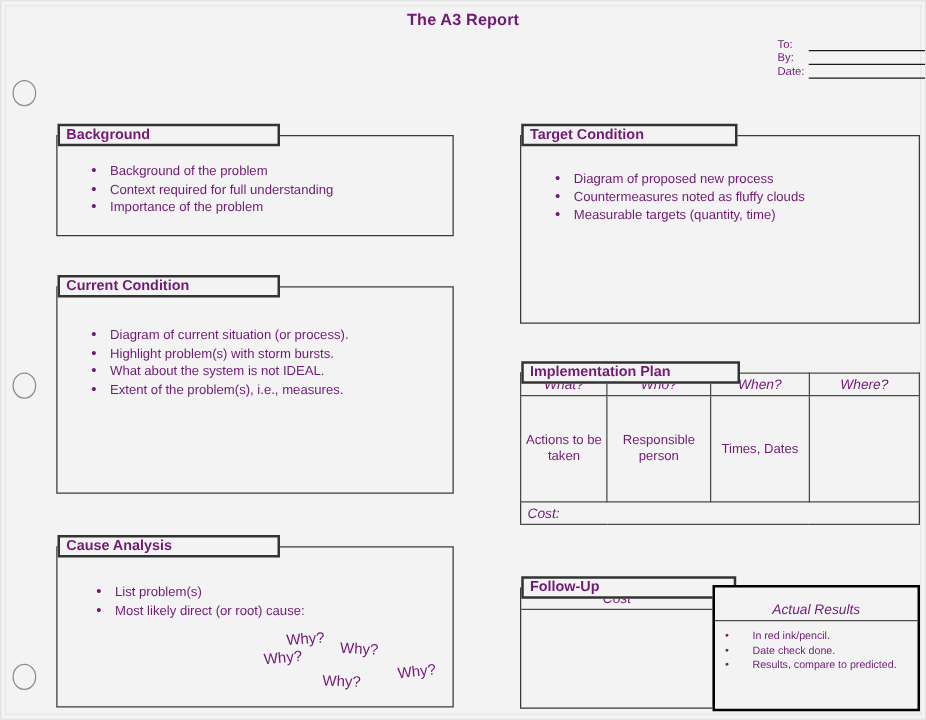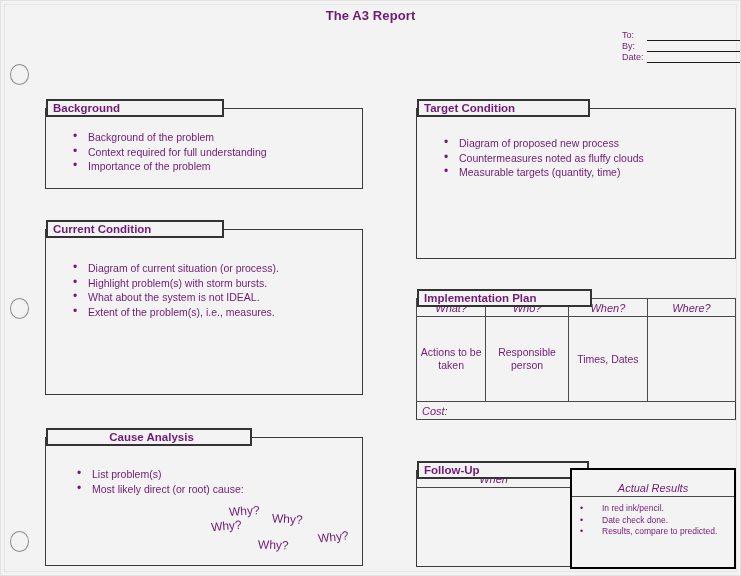--- a/index.html
+++ b/index.html
@@ -300,21 +300,21 @@
     <ul class="bullets" style="left:28px; top:42px;">
       <li>Diagram of current situation (or process).</li>
       <li>Highlight problem(s) with storm bursts.</li>
       <li>What about the system is not IDEAL.</li>
       <li>Extent of the problem(s), i.e., measures.</li>
     </ul>
   </div>
 
   <div class="panel" style="left:44px; top:427px; width:318px; height:138px;">
     <div class="panel-body"></div>
-    <div class="panel-tab" style="width:206px;justify-content:center;">
+    <div class="panel-tab" style="width:178px;">
       <span>Cause Analysis</span>
     </div>
     <ul class="bullets" style="left:32px; top:40px;">
       <li>List problem(s)</li>
       <li>Most likely direct (or root) cause:</li>
     </ul>
   </div>
 
   <div class="why" style="left:228px; top:503px; transform:rotate(-4deg);">Why?</div>
   <div class="why" style="left:271px; top:511px; transform:rotate(3deg);">Why?</div>
@@ -355,21 +355,21 @@
     </tbody>
       </table>
     <div class="panel-tab" style="width:175px;">
       <span>Implementation Plan</span>
     </div>
   </div>
 
   <div class="panel" style="left:415px; top:460px; width:320px; height:106px;">
     <div class="fu-grid">
       <div class="fu-plan">
-        <div class="fu-head">When</div>
+        <div class="fu-head">Cost</div>
       </div>
       <div class="fu-actual">
         <div class="fu-head">Actual Results</div>
         <div class="fu-body">
           <ul class="bullets">
             <li>In red ink/pencil.</li>
             <li>Date check done.</li>
             <li>Results, compare to predicted.</li>
           </ul>
         </div>

